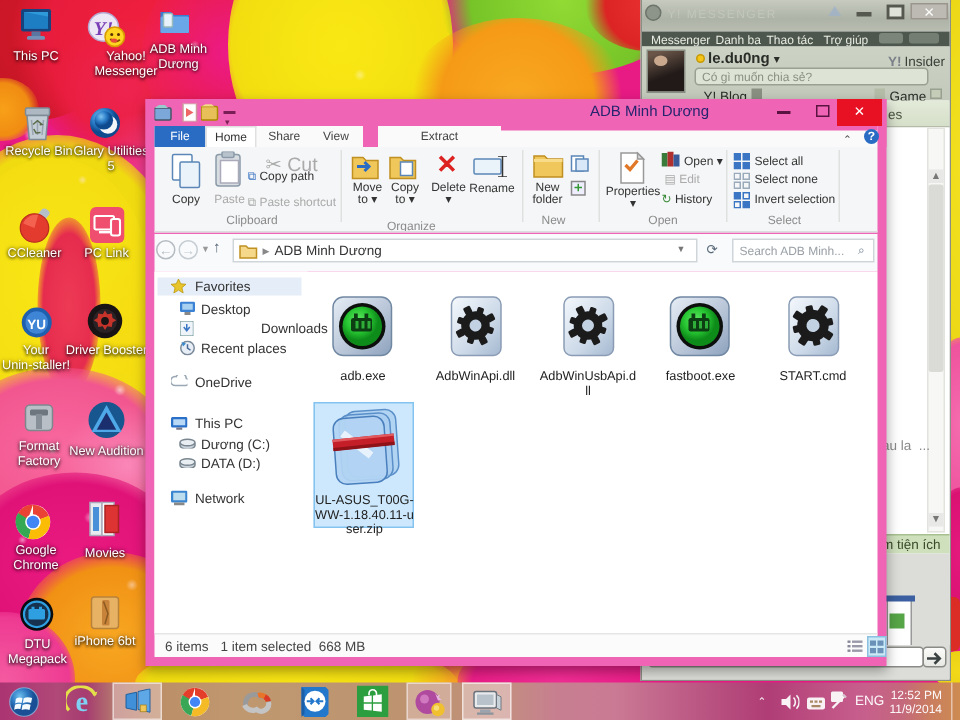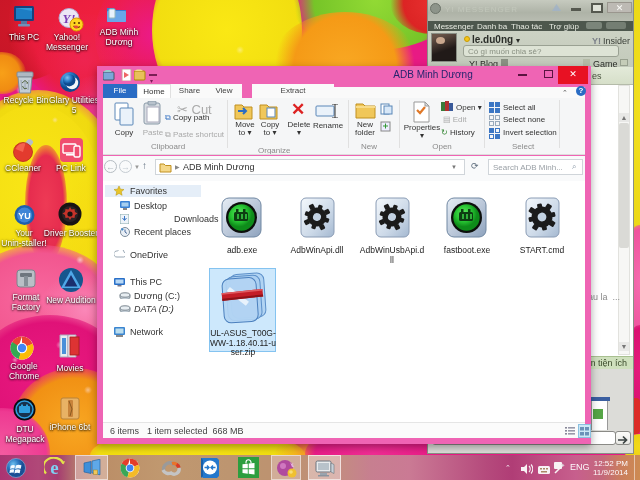--- a/index.html
+++ b/index.html
@@ -82,21 +82,21 @@
     <svg width="26" height="24" viewBox="0 0 26 24">
         <ellipse cx="11" cy="10" rx="10" ry="9.5" fill="#ece6f5" stroke="#b5a8d0"></ellipse>
         <text x="11" y="15" font-size="13" font-weight="bold" font-family="Liberation Serif" fill="#7a3fb5" text-anchor="middle" font-style="italic">Y!</text>
         <circle cx="18.5" cy="16.5" r="6.5" fill="#ffd521" stroke="#d89a00"></circle>
         <circle cx="16.5" cy="15" r="1" fill="#5a3000"></circle>
         <circle cx="21" cy="15" r="1" fill="#5a3000"></circle>
         <path d="M15.5 18 q3 3 6.5 .5" stroke="#8a4a00" stroke-width="1.2" fill="none"></path>
         <ellipse cx="18" cy="19" rx="2.2" ry="1.4" fill="#e84a3a"></ellipse>
       </svg>
   </div>
-  <div class="dlabel" style="left:38px;top:33px;width:58px;">Yahoo!<br>Messenger</div>
+  <div class="dlabel" style="left:55px;top:33px;width:58px;">Yahoo!<br>Messenger</div>
   <div class="dicon" style="left:106px;top:4px;width:21px;height:20px;">
     <svg width="21" height="20" viewBox="0 0 21 20">
         <path d="M1 4 h7 l2 2 h10 v12 h-19 z" fill="#3a7bd0"></path>
         <rect x="1" y="7" width="19" height="11" rx="1" fill="#6aa7e8"></rect>
         <rect x="3" y="5" width="6" height="9" rx="1" fill="#e8f2fb" stroke="#9bb"></rect>
       </svg>
   </div>
   <div class="dlabel" style="left:90px;top:28px;width:58px;">ADB Minh<br>Dương</div>
 
   <div class="dicon" style="left:14px;top:70px;width:22px;height:24px;">
@@ -476,21 +476,21 @@
       <div class="abs" style="left:27px;top:96px;">This PC</div>
       <div class="abs" style="left:16px;top:110px;"><svg width="12" height="8" viewBox="0 0 12 8">
             <path d="M1 5 a5 2.5 0 0 1 10 0 v1 a5 2.5 0 0 1 -10 0z" fill="#c8d2da" stroke="#7a868f"></path>
             <ellipse cx="6" cy="4" rx="5" ry="2.2" fill="#e8eef2" stroke="#7a868f"></ellipse>
           </svg></div>
       <div class="abs" style="left:31px;top:110px;">Dương (C:)</div>
       <div class="abs" style="left:16px;top:123px;"><svg width="12" height="8" viewBox="0 0 12 8">
             <path d="M1 5 a5 2.5 0 0 1 10 0 v1 a5 2.5 0 0 1 -10 0z" fill="#c8d2da" stroke="#7a868f"></path>
             <ellipse cx="6" cy="4" rx="5" ry="2.2" fill="#e8eef2" stroke="#7a868f"></ellipse>
           </svg></div>
-      <div class="abs" style="left:31px;top:123px;font-style:italic;">DATA (D:)</div>
+      <div class="abs" style="left:31px;top:123px;">DATA (D:)</div>
       <div class="abs" style="left:11px;top:146px;"><svg width="11" height="10" viewBox="0 0 11 10">
             <rect x="0" y="0" width="11" height="8" rx="1" fill="#3a85d0"></rect>
             <rect x="1.5" y="1.5" width="8" height="5" fill="#bde"></rect>
             <rect x="2" y="8" width="7" height="2" fill="#888"></rect>
           </svg></div>
       <div class="abs" style="left:27px;top:146px;">Network</div>
     </div>
 
     <div id="files" class="abs" style="left:102px;top:0;width:380px;height:241px;font-size:8.5px;color:#222;">
       <svg class="abs" style="left:15px;top:16px;" width="44" height="42" viewBox="0 0 44 42">

